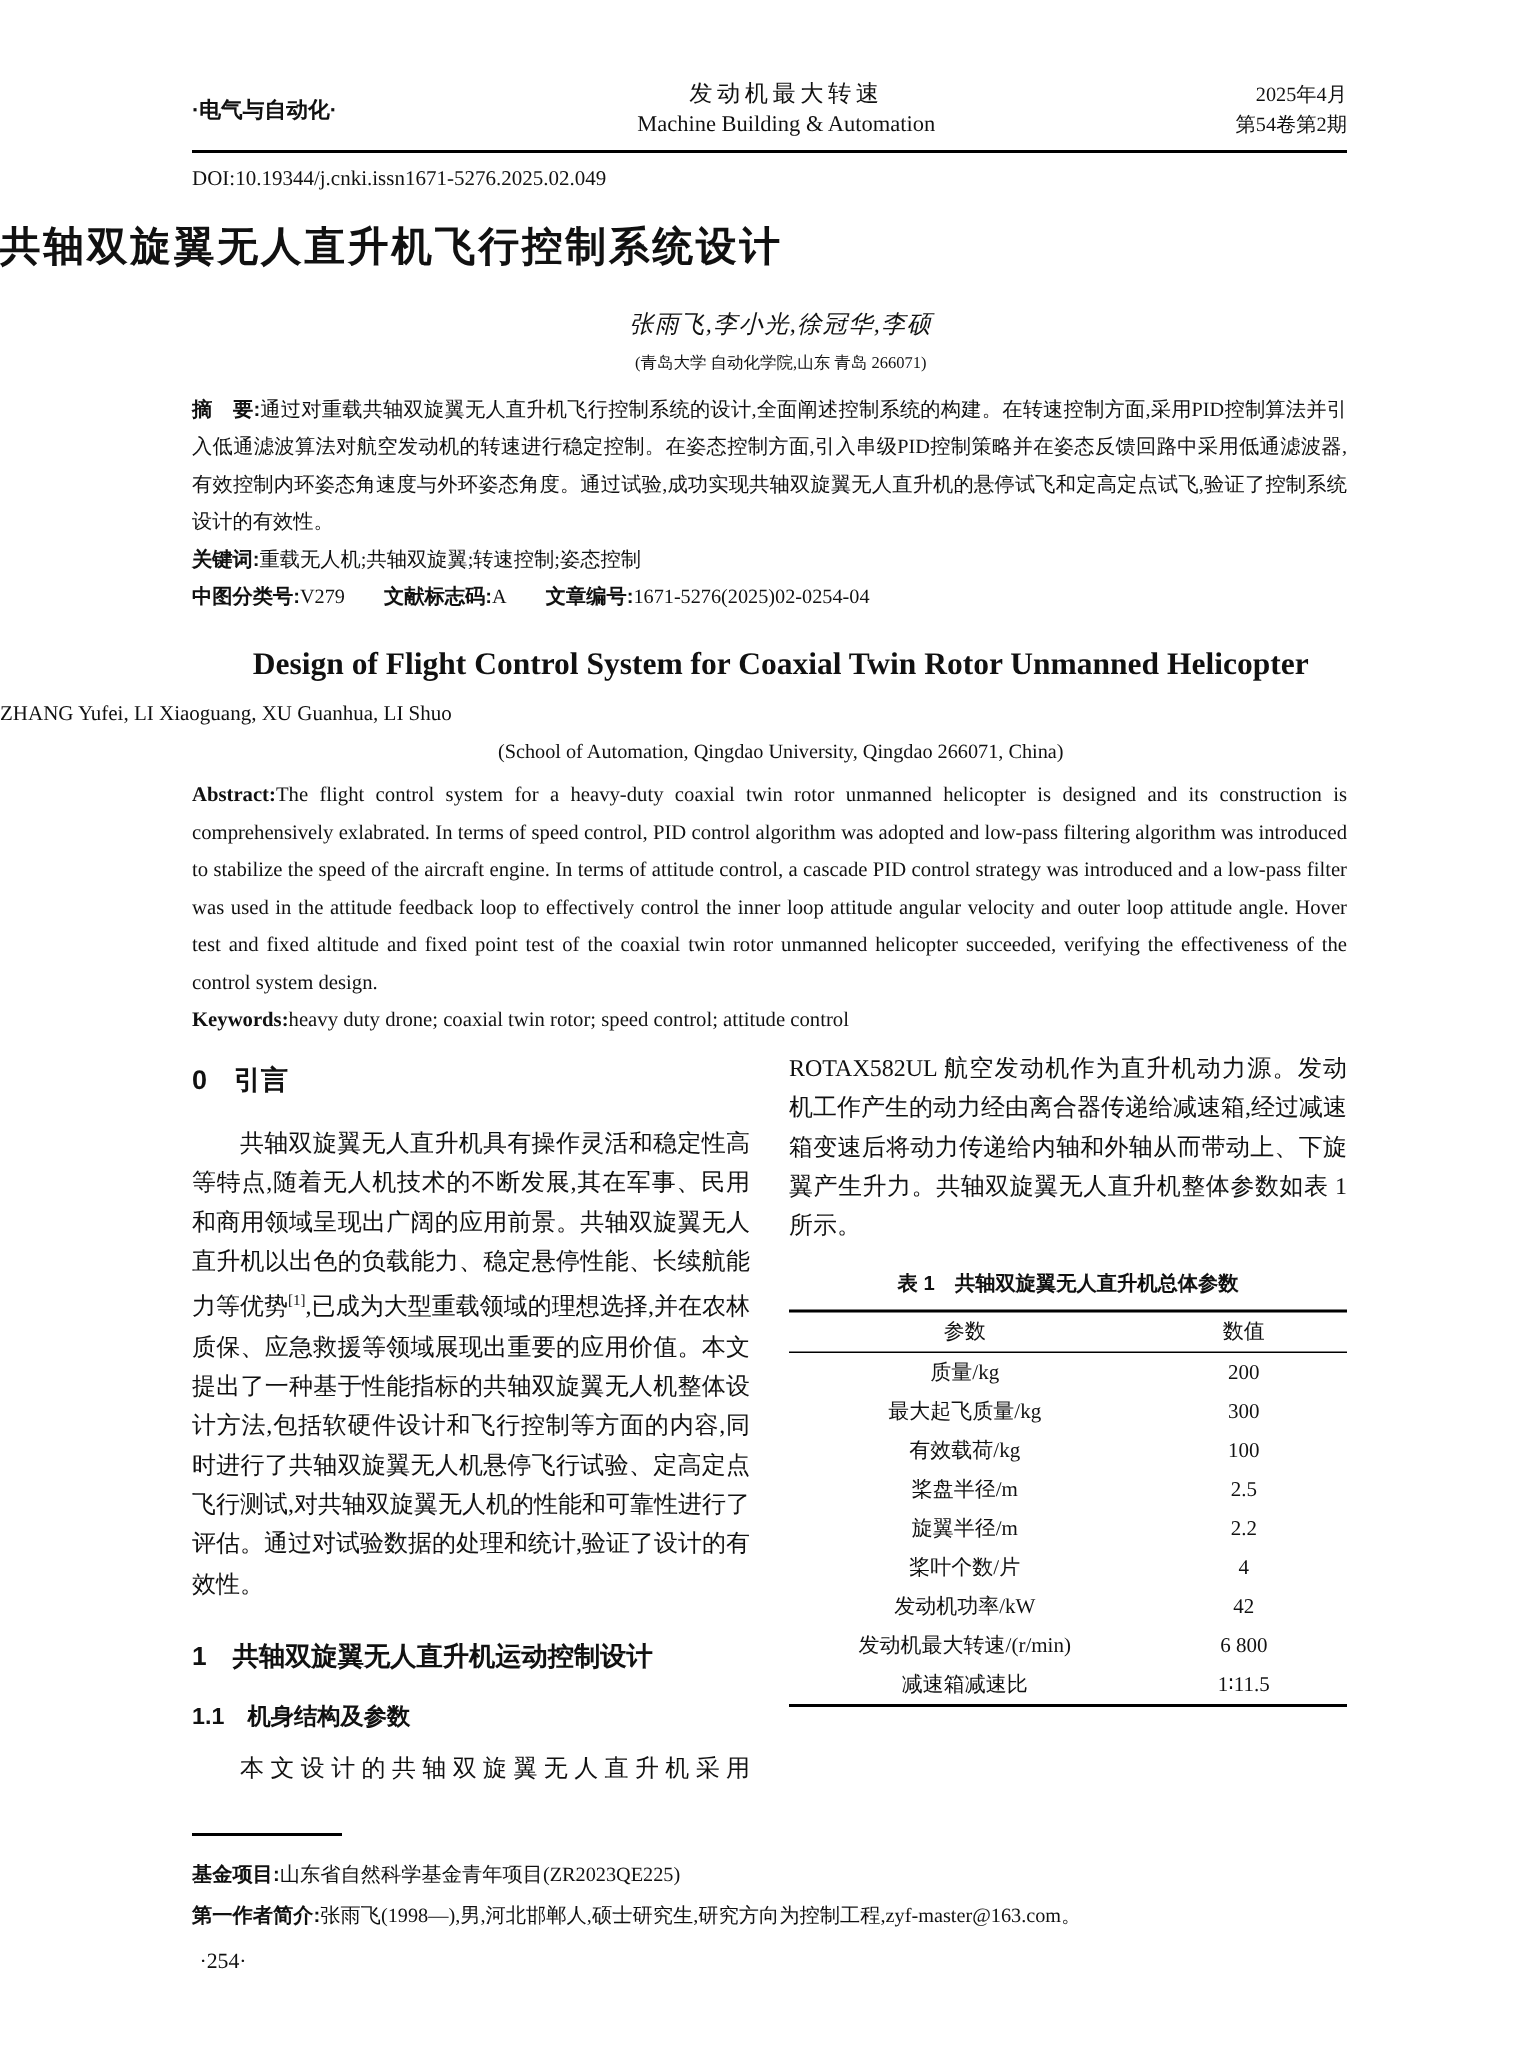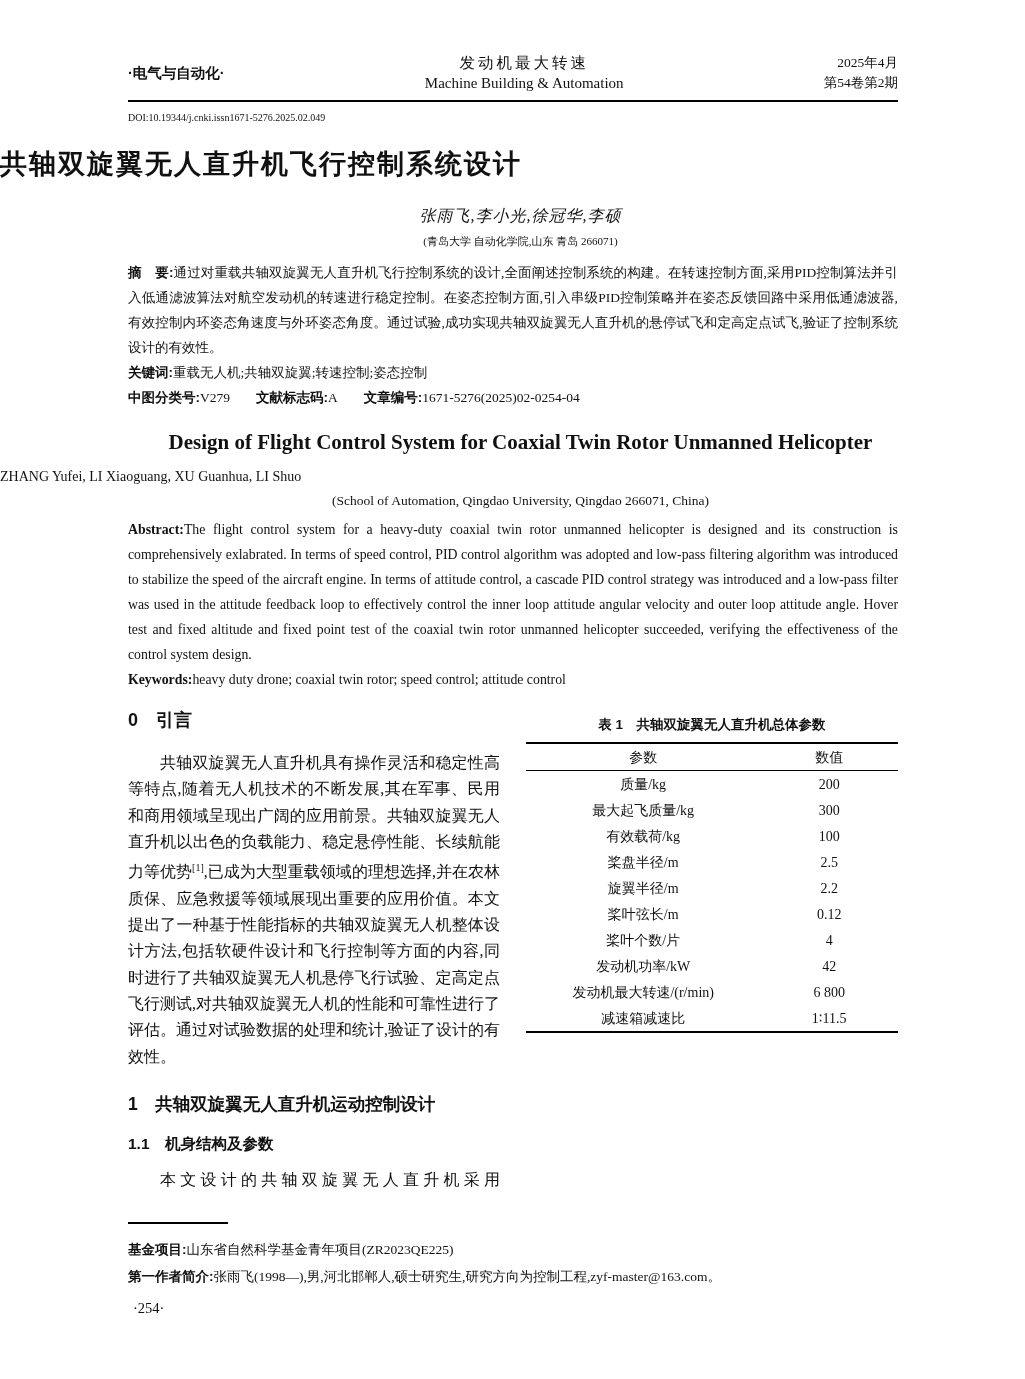--- a/index.html
+++ b/index.html
@@ -19,21 +19,21 @@
     position:absolute;top:48px;left:128px;width:770px;height:50px;
     display:flex;justify-content:space-between;align-items:center;
   }
   .rh-left{font-family:"Liberation Sans","DejaVu Sans",sans-serif;font-weight:bold;font-size:14.5px;}
   .rh-center{text-align:center;line-height:21px;}
   .rh-center .cn{font-size:15.5px;letter-spacing:3px;}
   .rh-center .en{font-size:15px;}
   .rh-right{text-align:right;font-size:13.5px;line-height:20px;}
   .head-rule{position:absolute;top:100px;left:128px;width:770px;height:2px;background:#000;}
 
-  .doi{position:absolute;top:112px;left:128px;font-size:10px;}
+  .doi{position:absolute;top:112px;left:128px;font-size:14px;}
 
   
   .title-cn{
     position:absolute;top:146px;left:0;width:100%;
     font-size:27px;font-weight:bold;letter-spacing:2px;
     font-family:"Liberation Sans","DejaVu Sans",sans-serif;margin:0;
   }
   .authors-cn{position:absolute;top:206px;left:0;width:100%;text-align:center;
     font-size:16px;font-style:italic;letter-spacing:1px;}
   .affil-cn{position:absolute;top:234px;left:0;width:100%;text-align:center;font-size:11px;}
@@ -125,20 +125,21 @@
   <div class="columns">
     <div class="col">
       <div class="h-sec">0　引言</div>
       <p class="body-p indent"><span>共轴双旋翼无人直升机具有操作灵活和稳定性高等特点,随着无人机技术的不断发展,其在军事、民用和商用领域呈现出广阔的应用前景。共轴双旋翼无人直升机以出色的负载能力、稳定悬停性能、长续航能力等优势</span><sup>[1]</sup><span>,已成为大型重载领域的理想选择,并在农林质保、应急救援等领域展现出重要的应用价值。本文提出了一种基于性能指标的共轴双旋翼无人机整体设计方法,包括软硬件设计和飞行控制等方面的内容,同时进行了共轴双旋翼无人机悬停飞行试验、定高定点飞行测试,对共轴双旋翼无人机的性能和可靠性进行了评估。通过对试验数据的处理和统计,验证了设计的有效性。</span></p>
       <div class="h-sec" style="margin-top:22px;font-size:17.5px;">1　共轴双旋翼无人直升机运动控制设计</div>
       <div class="h-sec2">1.1　机身结构及参数</div>
       <p class="body-p indent stretch-last">本文设计的共轴双旋翼无人直升机采用</p>
     </div>
 
     <div class="col">
+      <p class="body-p">ROTAX582UL 航空发动机作为直升机动力源。发动机工作产生的动力经由离合器传递给减速箱,经过减速箱变速后将动力传递给内轴和外轴从而带动上、下旋翼产生升力。共轴双旋翼无人直升机整体参数如表 1 所示。</p>
       <div class="tbl-caption">表 1　共轴双旋翼无人直升机总体参数</div>
       <table class="params">
         <thead>
           <tr>
             <th class="c-param">参数</th>
             <th class="c-value">数值</th>
           </tr>
         </thead>
         <tbody>
           <tr>
@@ -153,24 +154,20 @@
               <td>有效载荷/kg</td>
               <td>100</td>
             </tr>
           <tr>
               <td>桨盘半径/m</td>
               <td>2.5</td>
             </tr>
           <tr>
               <td>旋翼半径/m</td>
               <td>2.2</td>
-            </tr>
-          <tr>
-              <td>桨叶弦长/m</td>
-              <td>0.12</td>
             </tr>
           <tr>
               <td>桨叶个数/片</td>
               <td>4</td>
             </tr>
           <tr>
               <td>发动机功率/kW</td>
               <td>42</td>
             </tr>
           <tr>

